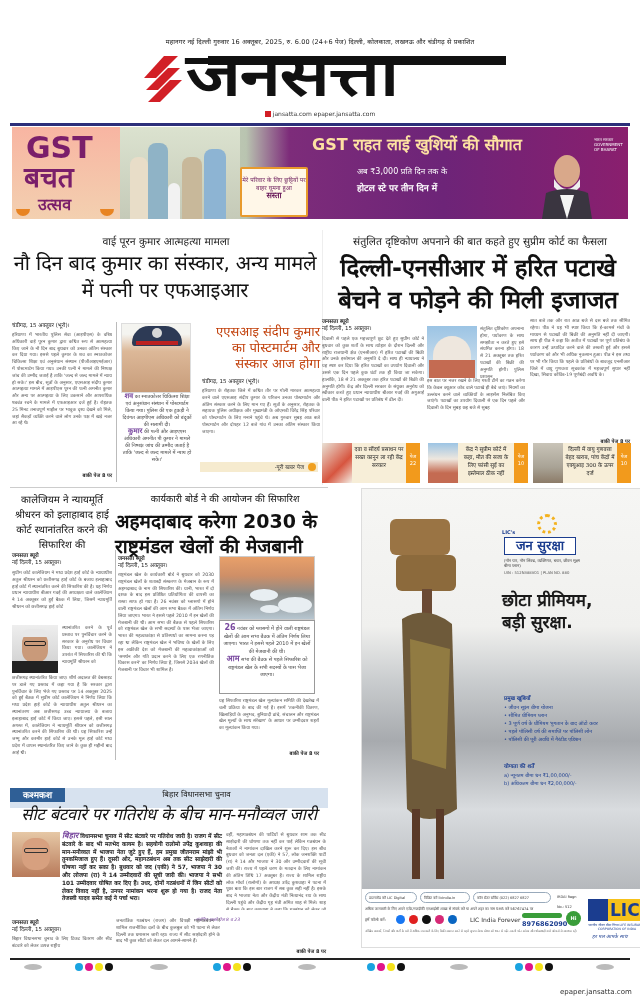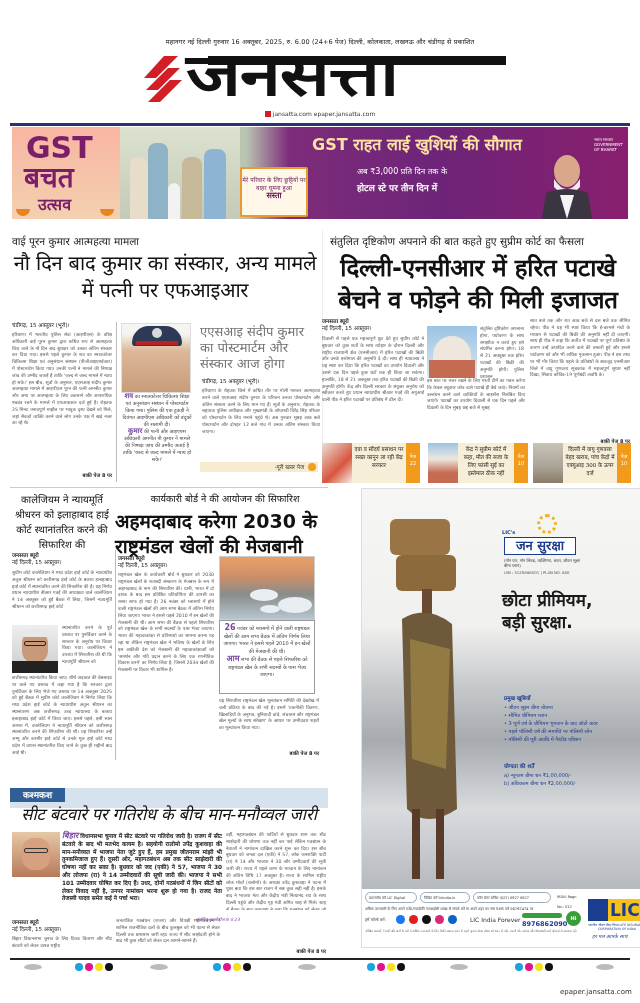--- a/index.html
+++ b/index.html
@@ -31,21 +31,21 @@
   .quote-box { position: absolute; left: 228px; top: 40px; width: 68px; height: 50px; background: #fff7e8; border: 2px solid #e89a2c; border-radius: 2px; font-size: 6px; text-align: center; padding-top: 7px; line-height: 8px; color: #6a1a5a; }
   .quote-box b { font-size: 8px; }
   .gst-h { position: absolute; left: 300px; top: 6px; font-weight: 900; font-size: 16px; color: #fde1a2; }
   .gst-s1 { position: absolute; left: 345px; top: 38px; font-size: 8px; color: #fff; }
   .gst-s2 { position: absolute; left: 345px; top: 54px; font-size: 9px; font-weight: 700; color: #fff; }
   .gst-s3 { position: absolute; left: 333px; top: 68px; font-size: 15px; font-weight: 900; color: #ffd46a; }
   .pm { position: absolute; left: 526px; top: 22px; width: 58px; height: 70px; }
   .goi { position: absolute; left: 582px; top: 10px; font-size: 4px; color: #fff; line-height: 5px; }
 
   
-  .kicker { font-size: 10.5px; text-align: left; color: #1a1a1a; }
+  .kicker { font-size: 10.5px; text-align: center; color: #1a1a1a; }
   .headline { font-size: 20px; font-weight: 400; text-align: center; line-height: 27px; color: #111; letter-spacing: -.2px; }
 
   .story1-kicker { top: 234px; left: 12px; width: 308px; }
   .story1-head { top: 250px; left: 10px; width: 310px; }
 
   .story2-kicker { top: 234px; left: 330px; width: 300px; }
   .story2-head { top: 252px; left: 322px; width: 312px; font-weight: 700; font-size: 24px; line-height: 32px; text-align: center; }
 
   
   .byline { font-size: 5.5px; color: #222; line-height: 7px; }
@@ -58,21 +58,21 @@
   .s1-text { top: 332px; left: 12px; width: 100px; height: 140px; overflow: hidden; }
   .s1-cont { top: 472px; left: 12px; width: 100px; }
 
   .officer-photo { top: 323px; left: 121px; width: 70px; height: 70px; background: linear-gradient(180deg,#f4f4f0 0%,#f4f4f0 15%, #dcb898 40%, #c79c7a 100%); border: 1px solid #ddd; overflow: hidden; }
   .cap { position: absolute; left: 10px; top: 2px; width: 50px; height: 20px; background: #2d3a55; border-radius: 20px 20px 4px 4px; }
   .cap-badge { position: absolute; left: 30px; top: 4px; width: 10px; height: 10px; border-radius: 50%; background: #d8d8d8; }
   .cap-band { position: absolute; left: 14px; top: 17px; width: 42px; height: 4px; background: #b22; }
   .photo-caption { top: 393px; left: 121px; width: 72px; font-size: 5px; line-height: 7px; color: #444; text-align: center; }
   .photo-caption .lead { color: #7a4aa0; font-size: 7px; font-weight: 700; }
 
-  .sub-head { top: 324px; left: 200px; width: 120px; font-size: 13px; line-height: 16px; text-align: left; color: #737373; }
+  .sub-head { top: 324px; left: 200px; width: 120px; font-size: 13px; line-height: 16px; text-align: right; color: #c2410c; }
   .s1b-byline { top: 378px; left: 202px; width: 118px; }
   .s1b-text { top: 388px; left: 202px; width: 118px; height: 58px; overflow: hidden; }
   .more-strip { top: 462px; left: 200px; width: 118px; height: 10px; background: #f6ebcf; font-size: 5.5px; text-align: right; padding-right: 14px; line-height: 10px; color: #333; }
   .more-icon { position: absolute; right: 2px; top: 1px; width: 8px; height: 8px; border-radius: 50%; background: #f0a020; }
 
   
   .s2-byline { top: 318px; left: 322px; width: 100px; }
   .s2-text { top: 336px; left: 322px; width: 102px; height: 110px; overflow: hidden; }
   .sc-photo { top: 326px; left: 427px; width: 50px; height: 52px; background: linear-gradient(180deg,#9cc4e4,#d8e6f0); overflow: hidden; }
   .dome { position: absolute; left: 6px; top: 10px; width: 38px; height: 26px; border-radius: 20px 20px 0 0; background: #eee7de; }
@@ -298,20 +298,21 @@
   <span class="lead">26</span>
   <span>नवंबर को ग्लासगो में होने वाली राष्ट्रमंडल खेलों की आम सभा बैठक में अंतिम निर्णय लिया जाएगा। भारत ने इससे पहले 2010 में इन खेलों की मेजबानी की थी।</span><br>
   <span class="lead">आम</span>
   <span>सभा की बैठक से पहले सिफारिश को राष्ट्रमंडल खेल के सभी सदस्यों के पास भेजा जाएगा।</span>
 </div>
 <div class="abs bodytxt cw-text2">यह सिफारिश राष्ट्रमंडल खेल मूल्यांकन समिति की देखरेख में चली प्रक्रिया के बाद की गई है। इसमें 'तकनीकी वितरण, खिलाड़ियों के अनुभव, बुनियादी ढांचे, संचालन और राष्ट्रमंडल खेल मूल्यों के साथ संरेखण' के आधार पर उम्मीदवार शहरों का मूल्यांकन किया गया।</div>
 <div class="abs cont cw-cont">बाकी पेज 8 पर</div>
 
 <div class="abs bihar-bar">
   <div class="bihar-tag">कश्मकश</div>
+  <div class="bihar-kick">बिहार विधानसभा चुनाव</div>
 </div>
 <div class="abs bihar-head">सीट बंटवारे पर गतिरोध के बीच मान-मनौव्वल जारी</div>
 <div class="abs pol-photo">
     <div class="pol-face"></div>
     <div class="pol-glasses"></div>
   </div>
 <div class="abs bihar-lead"><span class="lead">बिहार</span> <span>विधानसभा चुनाव में सीट बंटवारे पर गतिरोध जारी है। राजग में सीट बंटवारे के बाद भी मतभेद कायम है। सहयोगी रालोमो उपेंद्र कुशवाहा की मान-मनौव्वल में भाजपा नेता जुटे हुए हैं, हम प्रमुख जीतनराम मांझी भी तुनकमिजाज हुए हैं। दूसरी ओर, महागठबंधन अब तक सीट साझेदारी की घोषणा नहीं कर सका है। बुधवार को जद (एकी) ने 57, भाजपा ने 30 और लोजपा (रा) ने 14 उम्मीदवारों की सूची जारी की। भाजपा ने सभी 101 उम्मीदवार घोषित कर दिए हैं। उधर, दोनों गठबंधनों में जिन सीटों को लेकर विवाद नहीं है, उनपर नामांकन भरना शुरू हो गया है। राजद नेता तेजस्वी यादव समेत कई ने पर्चा भरा।</span></div>
 <div class="abs bodytxt bihar-col2">वहीं, महागठबंधन की पार्टियों से बुधवार शाम तक सीट साझेदारी की घोषणा तक नहीं कर पाई लेकिन गठबंधन के नेताओं ने नामांकन दाखिल करने शुरू कर दिए। इस बीच बुधवार को जनता दल (एकी) ने 57, लोक जनशक्ति पार्टी (रा) ने 14 और भाजपा ने 30 और उम्मीदवारों की सूची जारी की। राज्य में पहले चरण के मतदान के लिए नामांकन की अंतिम तिथि 17 अक्तूबर है। राज्य के शामिल राष्ट्रीय लोक मोर्चा (रालोमो) के अध्यक्ष उपेंद्र कुशवाहा ने पटना में पूछा बता कि इस बार राजग में सब कुछ सही नहीं है। इसके बाद ने भाजपा नेता और केंद्रीय मंत्री नित्यानंद राय के साथ दिल्ली पहुंचे और केंद्रीय गृह मंत्री अमित शाह से मिले। शाह से बैठक के बाद कुशवाहा ने कहा कि गठबंधन को लेकर जो मुद्दे थे, उन पर गृह मंत्री से बात हुई है। अब हम उम्मीद करते हैं कि आगे कोई</div>
 <div class="abs bihar-foot">-संबंधित खबरें पेज 8 व 23</div>
 <div class="abs byline bihar-byline"><span style="font-weight:700">जनसत्ता ब्यूरो</span><br><span>नई दिल्ली, 15 अक्तूबर।</span></div>

